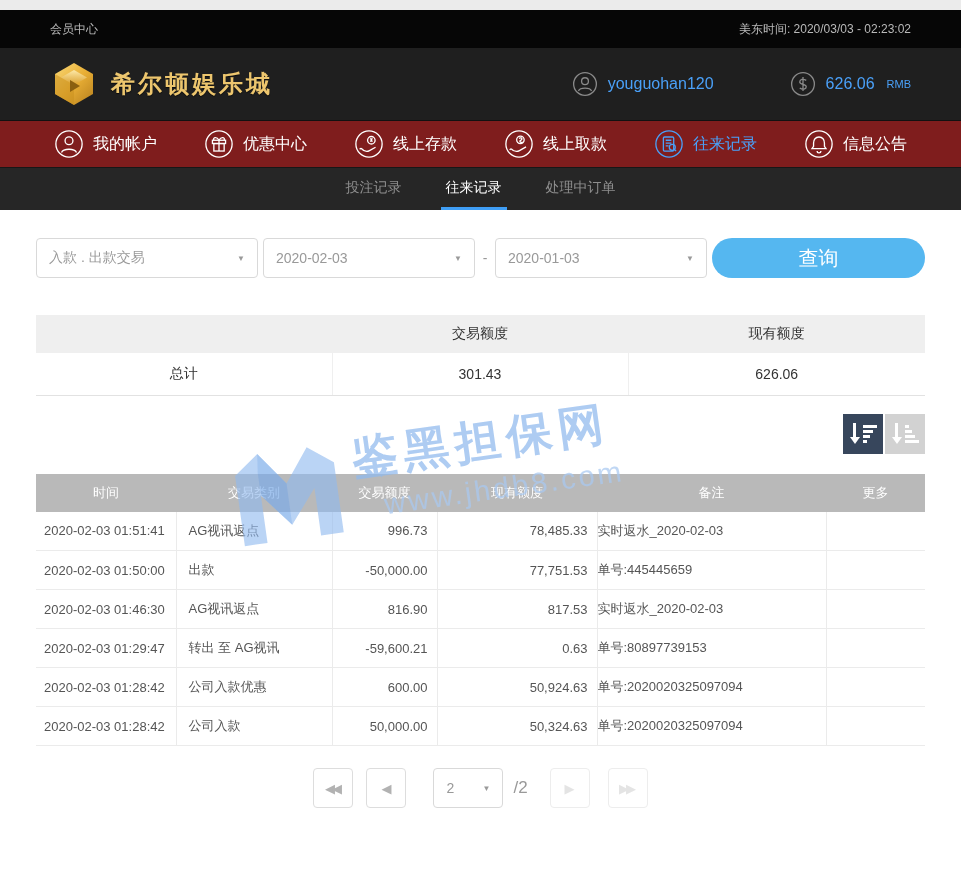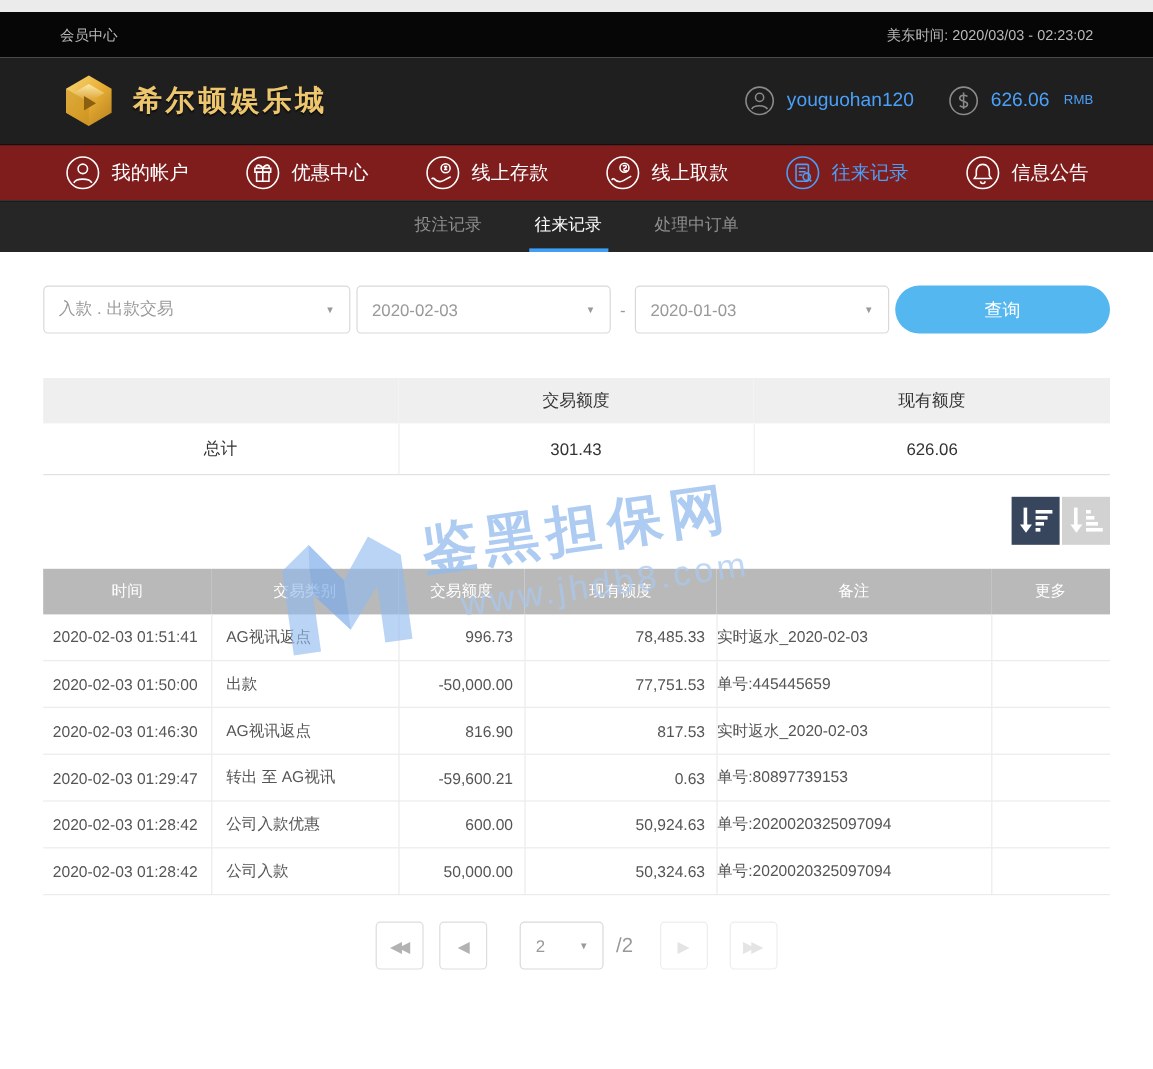--- a/index.html
+++ b/index.html
@@ -11,21 +11,21 @@
 
   
   .topbar { height:38px; background:#060606; color:#b9b9b9; font-size:12px;
             display:flex; justify-content:space-between; align-items:center; padding:0 50px; }
 
   
   .header { height:72px; background:#1f1f1f; display:flex; align-items:center; padding:0 50px; }
   .brand { display:flex; align-items:center; gap:13px; }
   .brand-name { font-size:24px; font-weight:bold; color:#edc66e; letter-spacing:3px;
                 text-shadow:0 1px 1px rgba(0,0,0,.6); }
-  .header-right { margin-left:auto; display:flex; align-items:flex-start; gap:28px; }
+  .header-right { margin-left:auto; display:flex; align-items:flex-start; gap:76px; }
   .chip { display:flex; align-items:center; gap:10px; color:#4aa0f8; font-size:16px; }
   .chip .rmb { font-size:11px; margin-left:2px; }
 
   
   .nav { height:47px; background:#7f1d1d; display:flex; align-items:center;
          justify-content:space-between; padding:0 54px; border-top:1px solid #111; }
   .nav-item { display:flex; align-items:center; gap:9px; color:#fff; font-size:16px; cursor:pointer; }
   .nav-item svg { stroke:#fff; }
   .nav-item.active { color:#4aa0f8; }
   .nav-item.active svg { stroke:#4aa0f8; }
@@ -37,25 +37,25 @@
          border-bottom:3px solid transparent; padding:0 5px; cursor:pointer; }
   .tab.active { color:#fff; border-bottom-color:#3f9ef5; }
 
   
   .content { padding:0 36px; position:relative; background:#fff; }
 
   .filters { display:flex; align-items:center; margin-top:28px; gap:5px; }
   .select { height:40px; border:1px solid #d9d9d9; border-radius:4px; background:#fff;
             display:flex; align-items:center; justify-content:space-between;
             padding:0 12px; color:#999; font-size:14px; cursor:pointer; }
-  .sel-type { width:256px; } .sel-date { width:212px; }
+  .sel-type { width:222px; } .sel-date { width:212px; }
   .select .caret { font-size:8px; color:#9a9a9a; }
   .date-sep { width:10px; text-align:center; color:#999; font-size:14px; }
   .search-btn { flex:1; height:40px; border:none; border-radius:20px; background:#55b7f0;
-                color:#fff; font-size:15px; cursor:pointer; font-family:inherit; }
+                color:#fff; font-size:20px; cursor:pointer; font-family:inherit; }
 
   
   .summary { margin-top:37px; width:889px; border-collapse:collapse; font-size:14px; color:#333; }
   .summary th { background:#efefef; height:38px; font-weight:400; }
   .summary td { height:42px; text-align:center; background:#fff;
                 border-bottom:1px solid #e2e2e2; border-right:1px solid #efefef; }
   .summary td:last-child { border-right:none; }
 
   
   .sort-row { margin-top:18px; display:flex; justify-content:flex-end; gap:2px; }

